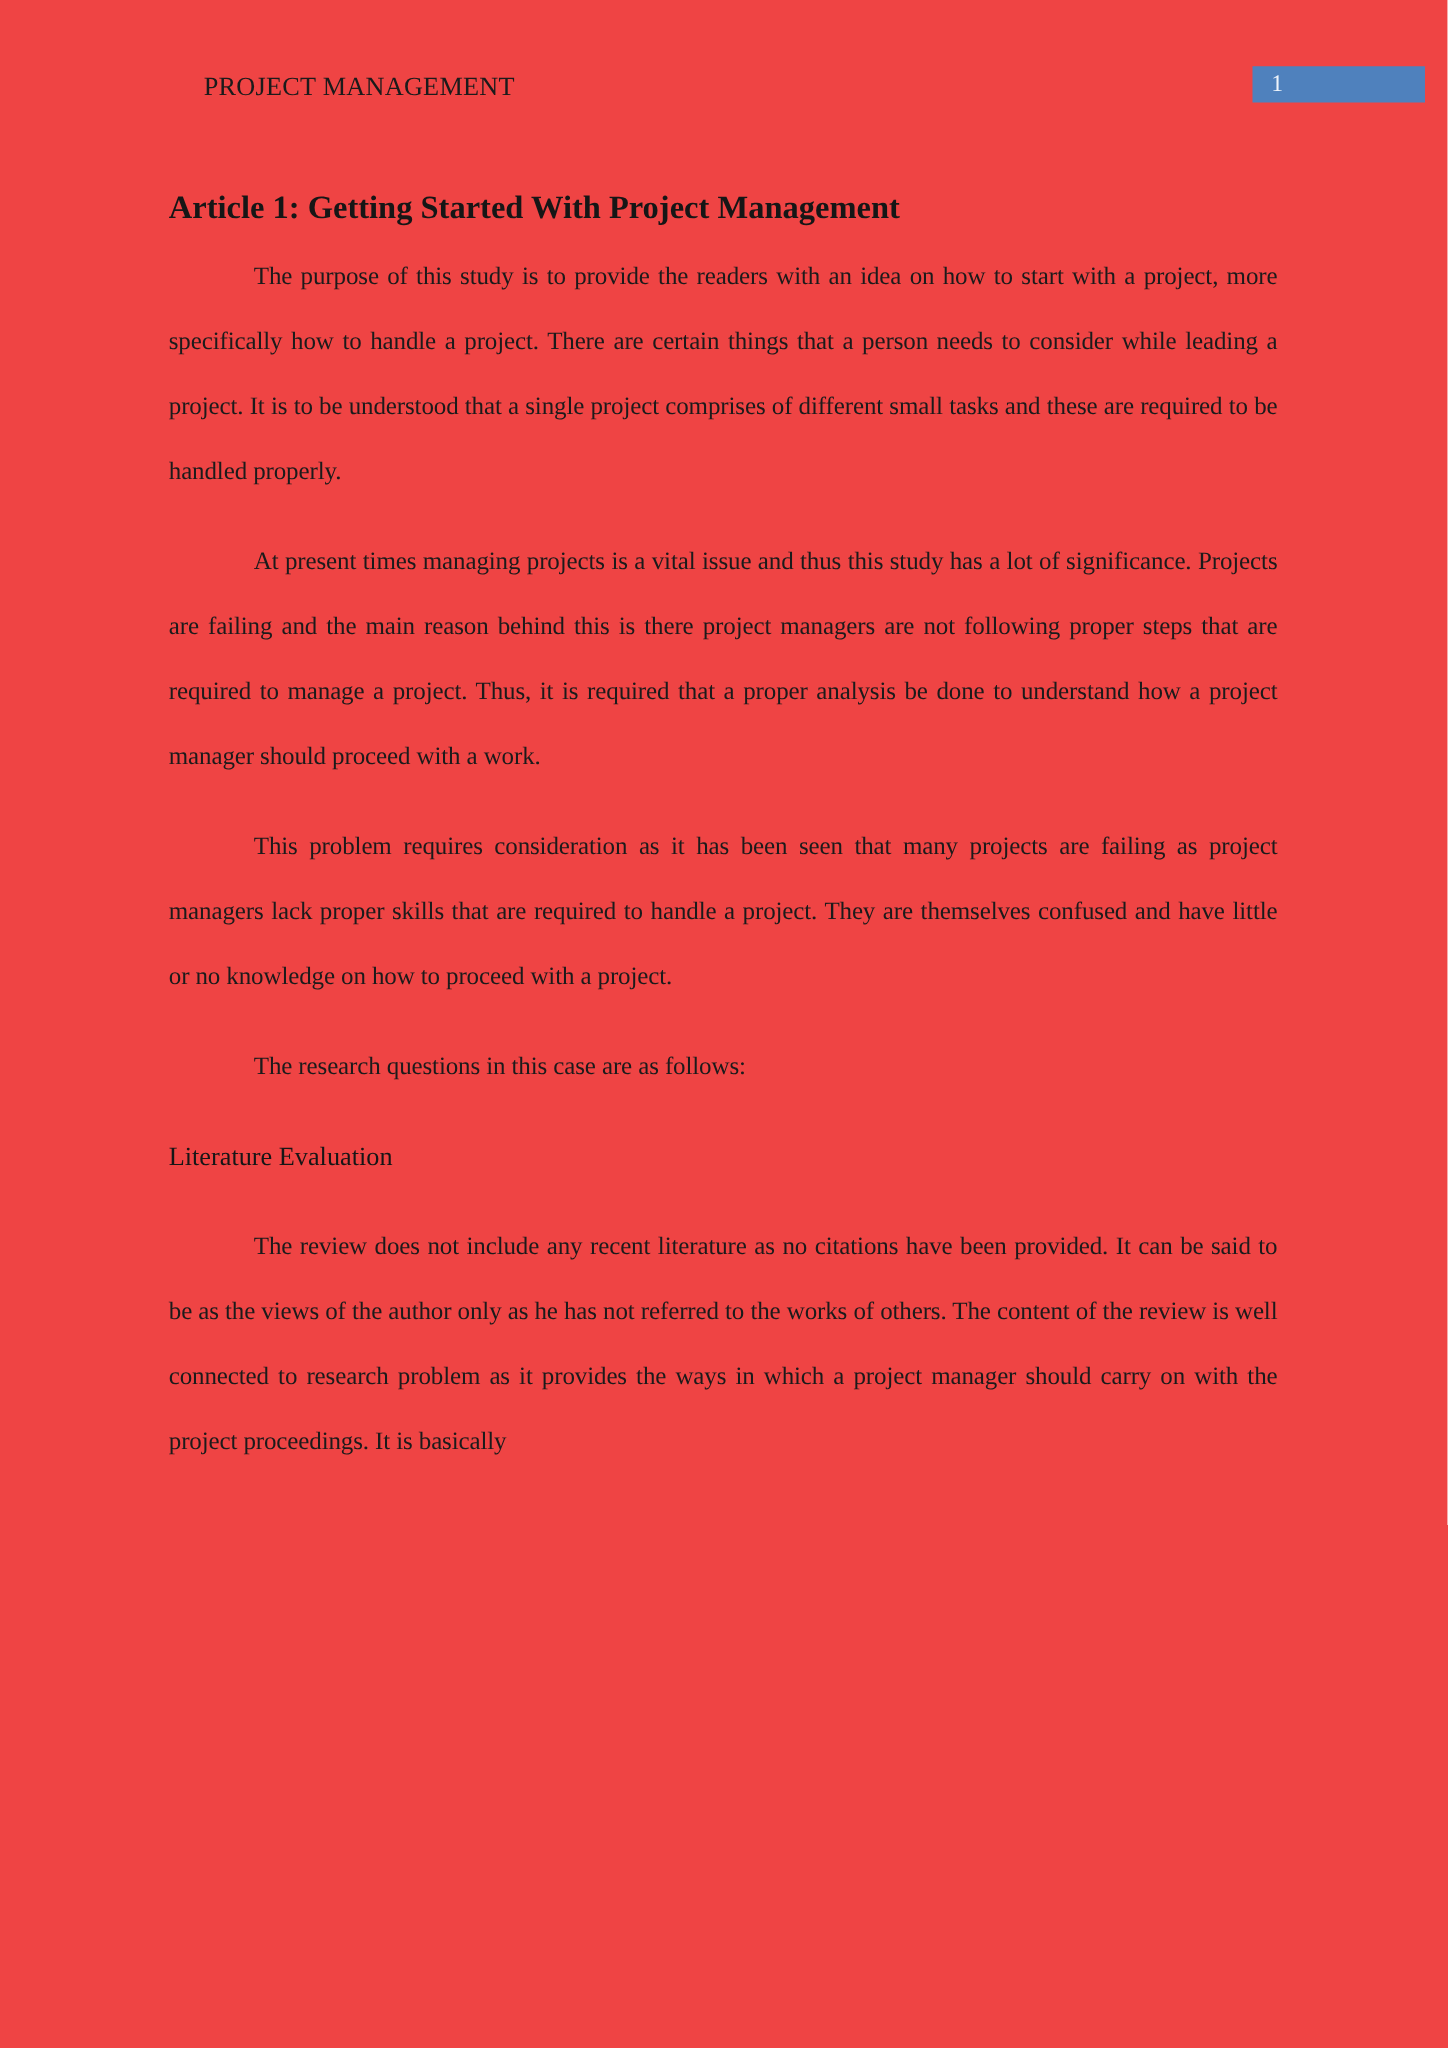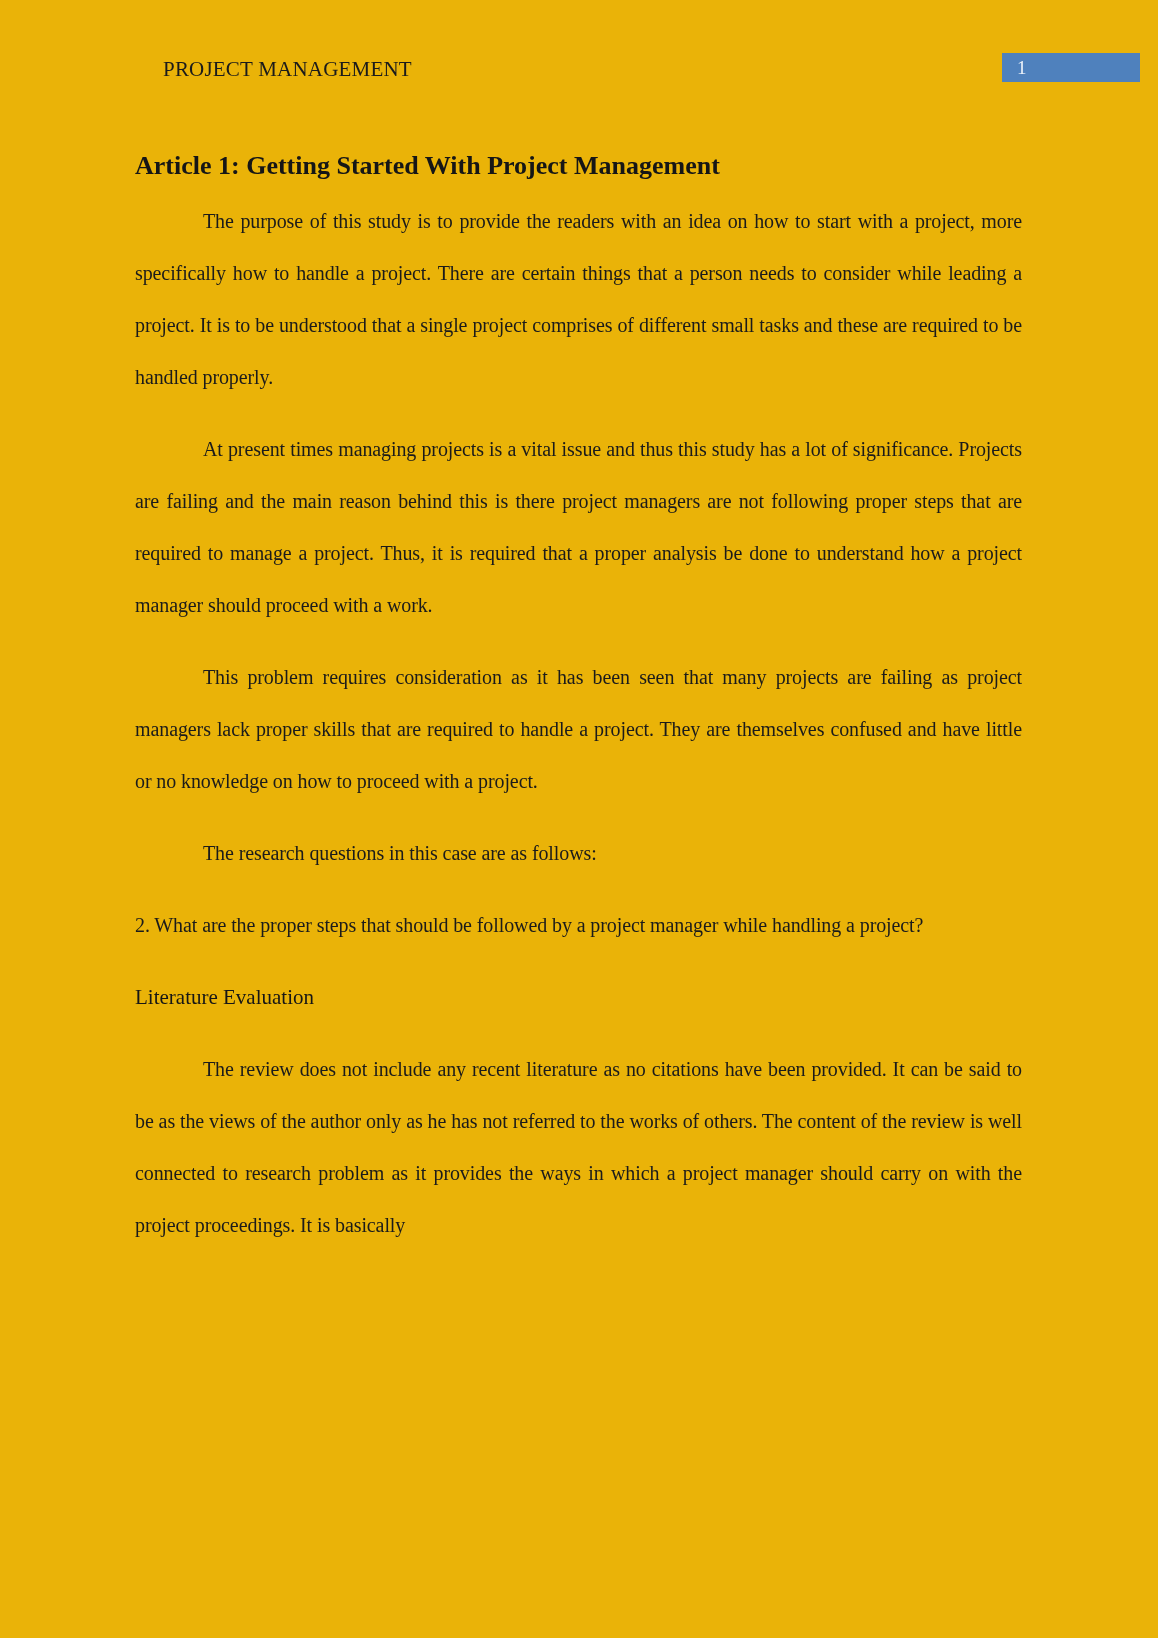--- a/index.html
+++ b/index.html
@@ -4,21 +4,21 @@
 <style>
   html, body {
     margin: 0;
     padding: 0;
     background: #ffffff;
   }
   .page {
     position: relative;
     width: 1158px;
     height: 1638px;
-    background: #eab308;
+    background: #ef4444;
     font-family: "Liberation Serif", "DejaVu Serif", serif;
     color: #1b1b1b;
     overflow: hidden;
   }
   .running-title {
     position: absolute;
     left: 163px;
     top: 57px;
     font-size: 21px;
     letter-spacing: 0.2px;
@@ -95,20 +95,19 @@
 
     <p class="body indent first">The purpose of this study is to provide the readers with an idea on how to start with a project, more specifically how to handle a project. There are certain things that a person needs to consider while leading a project.  It is to be understood that a single project comprises of different small tasks and these are required to be handled properly.</p>
 
     <p class="body indent">At present times managing projects is a vital issue and thus this study has a lot of significance. Projects are failing and the main reason behind this is there project managers are not following proper steps that are required to manage a project. Thus, it is required that a proper analysis be done to understand how a project manager should proceed with a work.</p>
 
     <p class="body indent">This problem requires consideration as it has been seen that many projects are failing as project managers lack proper skills that are required to handle a project. They are themselves confused and have little or no knowledge on how to proceed with a project.</p>
 
     <p class="body indent">The research questions in this case are as follows:</p>
 
 
-    <p class="body no-indent">2. What are the proper steps that should be followed by a project manager while handling a project?</p>
 
     <h2 class="section-heading">Literature Evaluation</h2>
 
     <p class="body indent">The review does not include any recent literature as no citations have been provided. It can be said to be as the views of the author only as he has not referred to the works of others. The content of the review is well connected to research problem as it provides the ways in which a project manager should carry on with the project proceedings. It is basically</p>
 
   </div>
 </div>
 
 </body></html>

